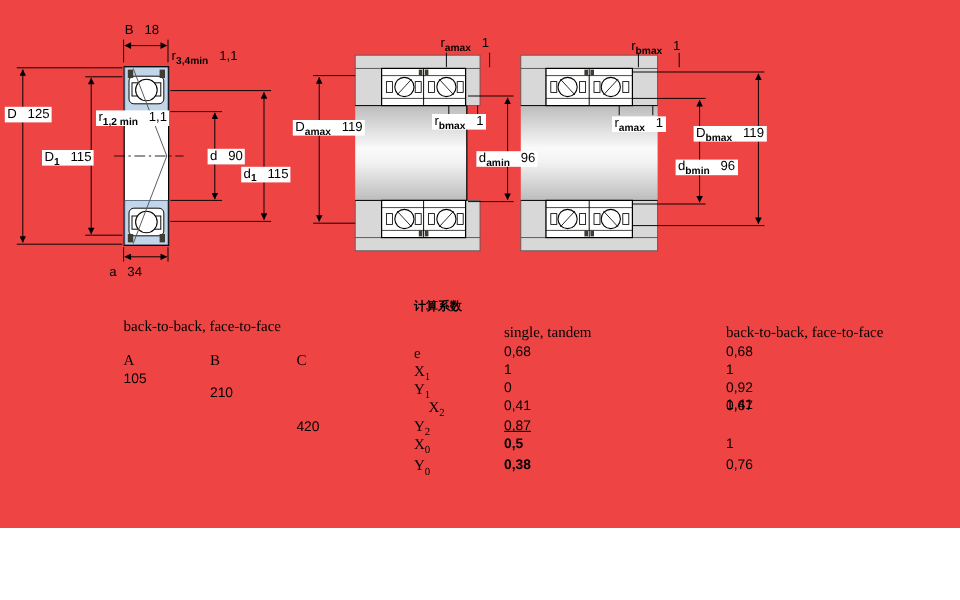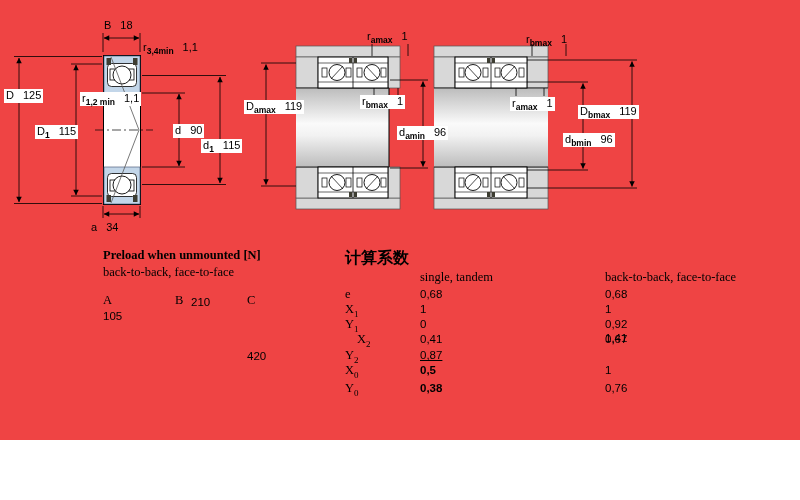--- a/index.html
+++ b/index.html
@@ -7,21 +7,21 @@
          font-family:"Liberation Sans",sans-serif;color:#000;}
   #linework{position:absolute;left:0;top:0;}
   .dimlabel{position:absolute;font-size:11px;white-space:nowrap;line-height:13px;}
   .dimlabel sub{font-size:8.5px;line-height:8px;font-weight:bold;}
   .dimlabel .val{margin-left:9px;}
   .wbg{background:#fff;padding:0 2px;}
   .sertxt{position:absolute;font-family:"Liberation Serif",serif;font-size:12.5px;white-space:nowrap;}
   .sertxt sub{font-size:9px;}
   .bold{font-weight:bold;}
   .num{position:absolute;font-family:"Liberation Sans",sans-serif;font-size:11.5px;white-space:nowrap;}
-  .cjk{font-family:"Liberation Serif","DejaVu Sans",serif;font-size:16px;font-weight:bold;}
+  .cjk{font-family:"Liberation Serif","DejaVu Sans",serif;font-size:10px;font-weight:bold;}
 </style>
 </head>
 <body>
 
 <div id="stage">
 
 <svg id="linework" width="800" height="500" viewBox="0 0 800 500">
   <defs>
     <marker id="arr" viewBox="0 0 10 10" refX="9.5" refY="5" markerWidth="8" markerHeight="5.5" orient="auto-start-reverse" markerUnits="userSpaceOnUse">
       <path d="M0,0 L10,5 L0,10 z" fill="#000"></path>
@@ -259,27 +259,26 @@
 <div class="dimlabel wbg" style="left:510px;top:97px;">
   <span>r</span><sub>amax</sub><span class="val">1</span>
 </div>
 <div class="dimlabel wbg" style="left:578px;top:105px;">
   <span>D</span><sub>bmax</sub><span class="val">119</span>
 </div>
 <div class="dimlabel wbg" style="left:563px;top:133px;">
   <span>d</span><sub>bmin</sub><span class="val">96</span>
 </div>
 
-<div class="sertxt bold" style="left:103px;top:248px;">Preload when unmounted [N]</div>
 <div class="sertxt" style="left:103px;top:265px;">back-to-back, face-to-face</div>
 <div class="sertxt" style="left:103px;top:293px;">A</div>
 <div class="sertxt" style="left:175px;top:293px;">B</div>
 <div class="sertxt" style="left:247px;top:293px;">C</div>
 <div class="num" style="left:103px;top:310px;">105</div>
-<div class="num" style="left:175px;top:296px;margin-left:16px;">210</div>
+<div class="num" style="left:175px;top:322px;">210</div>
 <div class="num" style="left:247px;top:310px;margin-top:40px;">420</div>
 
 <div class="sertxt cjk" style="left:345px;top:248px;">计算系数</div>
 <div class="sertxt" style="left:420px;top:270px;">single, tandem</div>
 <div class="sertxt" style="left:605px;top:270px;">back-to-back, face-to-face</div>
 
 <div class="sertxt" style="left:345px;top:287px;"><span>e</span><sub></sub></div>
 <div class="num" style="left:420px;top:288px;">0,68</div>
 <div class="num" style="left:605px;top:288px;">0,68</div>
 

